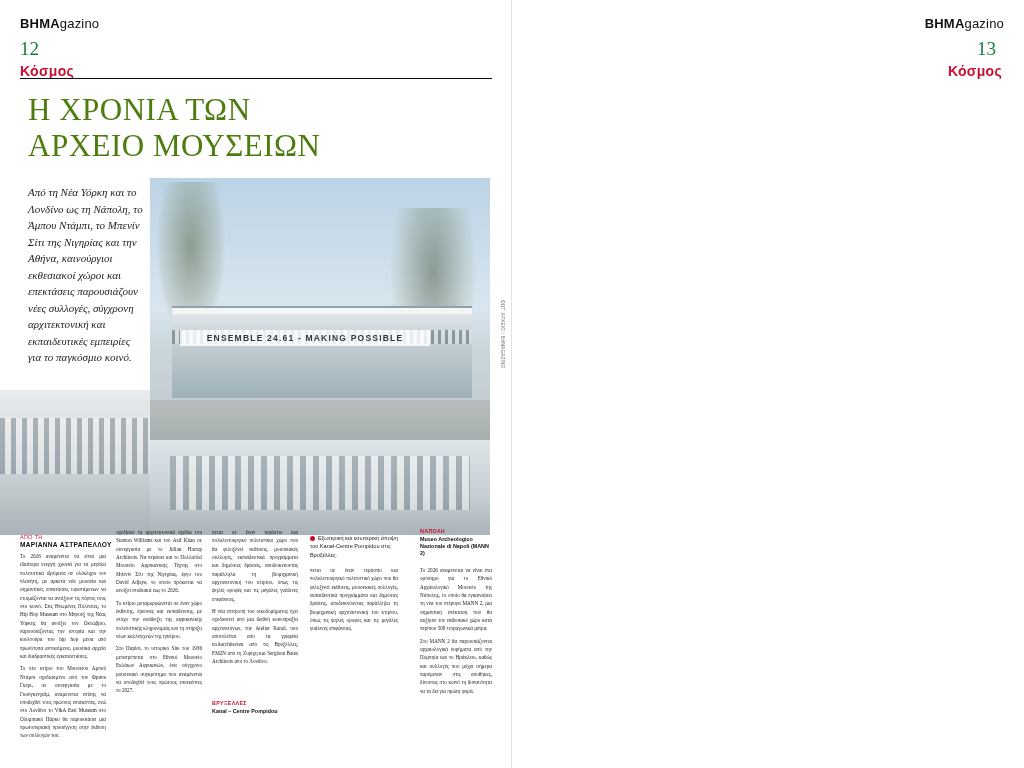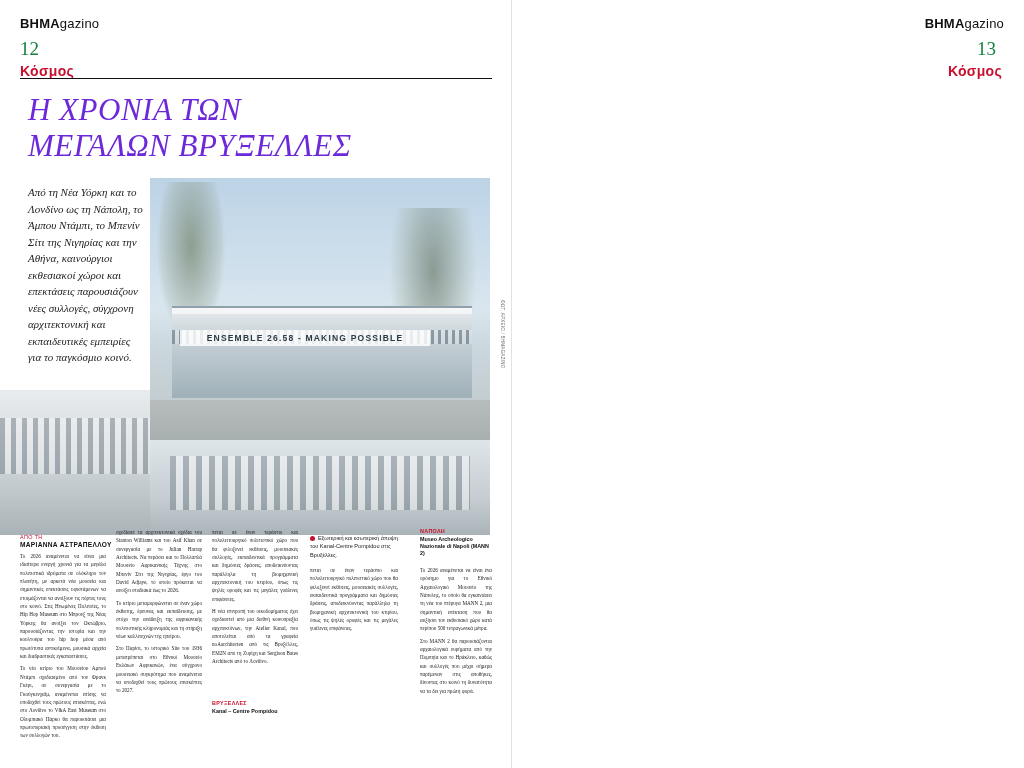--- a/index.html
+++ b/index.html
@@ -65,22 +65,21 @@
 
   
   .headline {
     position: absolute;
     left: 28px; top: 92px;
     width: 460px;
     font-family: "Liberation Serif", serif;
     font-size: 31px;
     line-height: 1.16;
     letter-spacing: .5px;
-    color: #6d28d9;
-    font-style: italic;
+    color: #4d7c0f;
   }
   .headline div { white-space: nowrap; }
 
   
   .deck {
     position: absolute;
     left: 28px; top: 184px;
     width: 118px;
     font-family: "Liberation Serif", serif;
     font-size: 11px;
@@ -211,30 +210,30 @@
 
     <div class="masthead mh-left">
       <span class="bh">BHMA</span><span class="gazino">gazino</span>
     </div>
     <div class="folio folio-left">12</div>
     <div class="kosmos kosmos-left">Κόσμος</div>
     <div class="rule rule-left"></div>
 
     <div class="headline">
       <div>Η ΧΡΟΝΙΑ ΤΩΝ</div>
-      <div>ΜΕΓΑΛΩΝ ΒΡΥΞΕΛΛΕΣ</div>
+      <div>ΑΡΧΕΙΟ ΜΟΥΣΕΙΩΝ</div>
     </div>
 
     <div class="deck">Από τη Νέα Υόρκη και το Λονδίνο ως τη Νάπολη, το Άμπου Ντάμπι, το Μπενίν Σίτι της Νιγηρίας και την Αθήνα, καινούργιοι εκθεσιακοί χώροι και επεκτάσεις παρουσιάζουν νέες συλλογές, σύγχρονη αρχιτεκτονική και εκπαιδευτικές εμπειρίες για το παγκόσμιο κοινό.</div>
 
     <div class="img hero-main">
       <div class="sky-tree"></div>
       <div class="tree2"></div>
       <div class="bldg"></div>
-      <div class="band">ENSEMBLE 26.58 - MAKING POSSIBLE</div>
+      <div class="band">ENSEMBLE 24.61 - MAKING POSSIBLE</div>
       <div class="ground"></div>
     </div>
 
     <div class="img hero-lower"></div>
     <div class="img hero-city"></div>
 
     <div class="vcredit" style="left:500px; top:300px;">ΦΩΤ. ΑΡΧΕΙΟ / ΒΗΜΑGAZINO</div>
 
     <div class="byline-label" style="left:20px; top:534px;">ΑΠΟ ΤΗ</div>
     <div class="byline-name" style="left:20px; top:541px;">ΜΑΡΙΑΝΝΑ ΑΣΤΡΑΠΕΛΛΟΥ</div>

